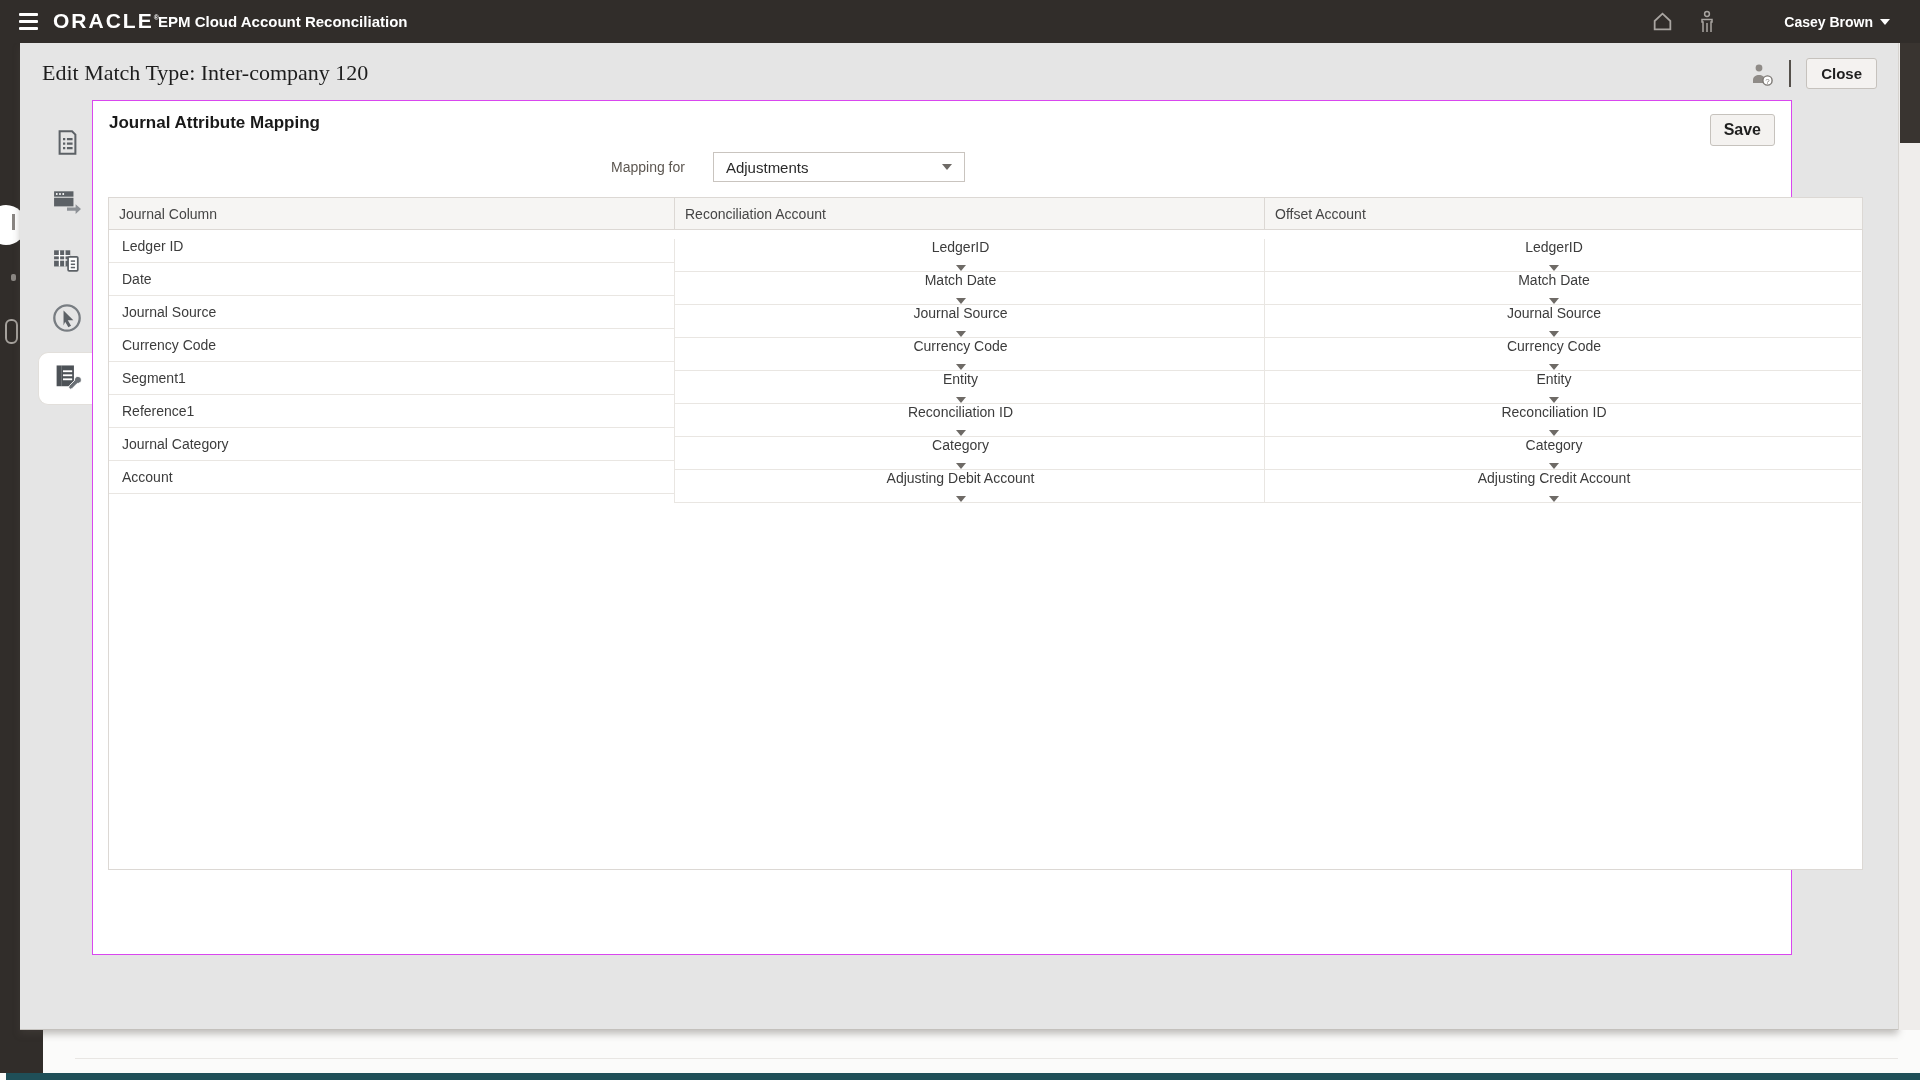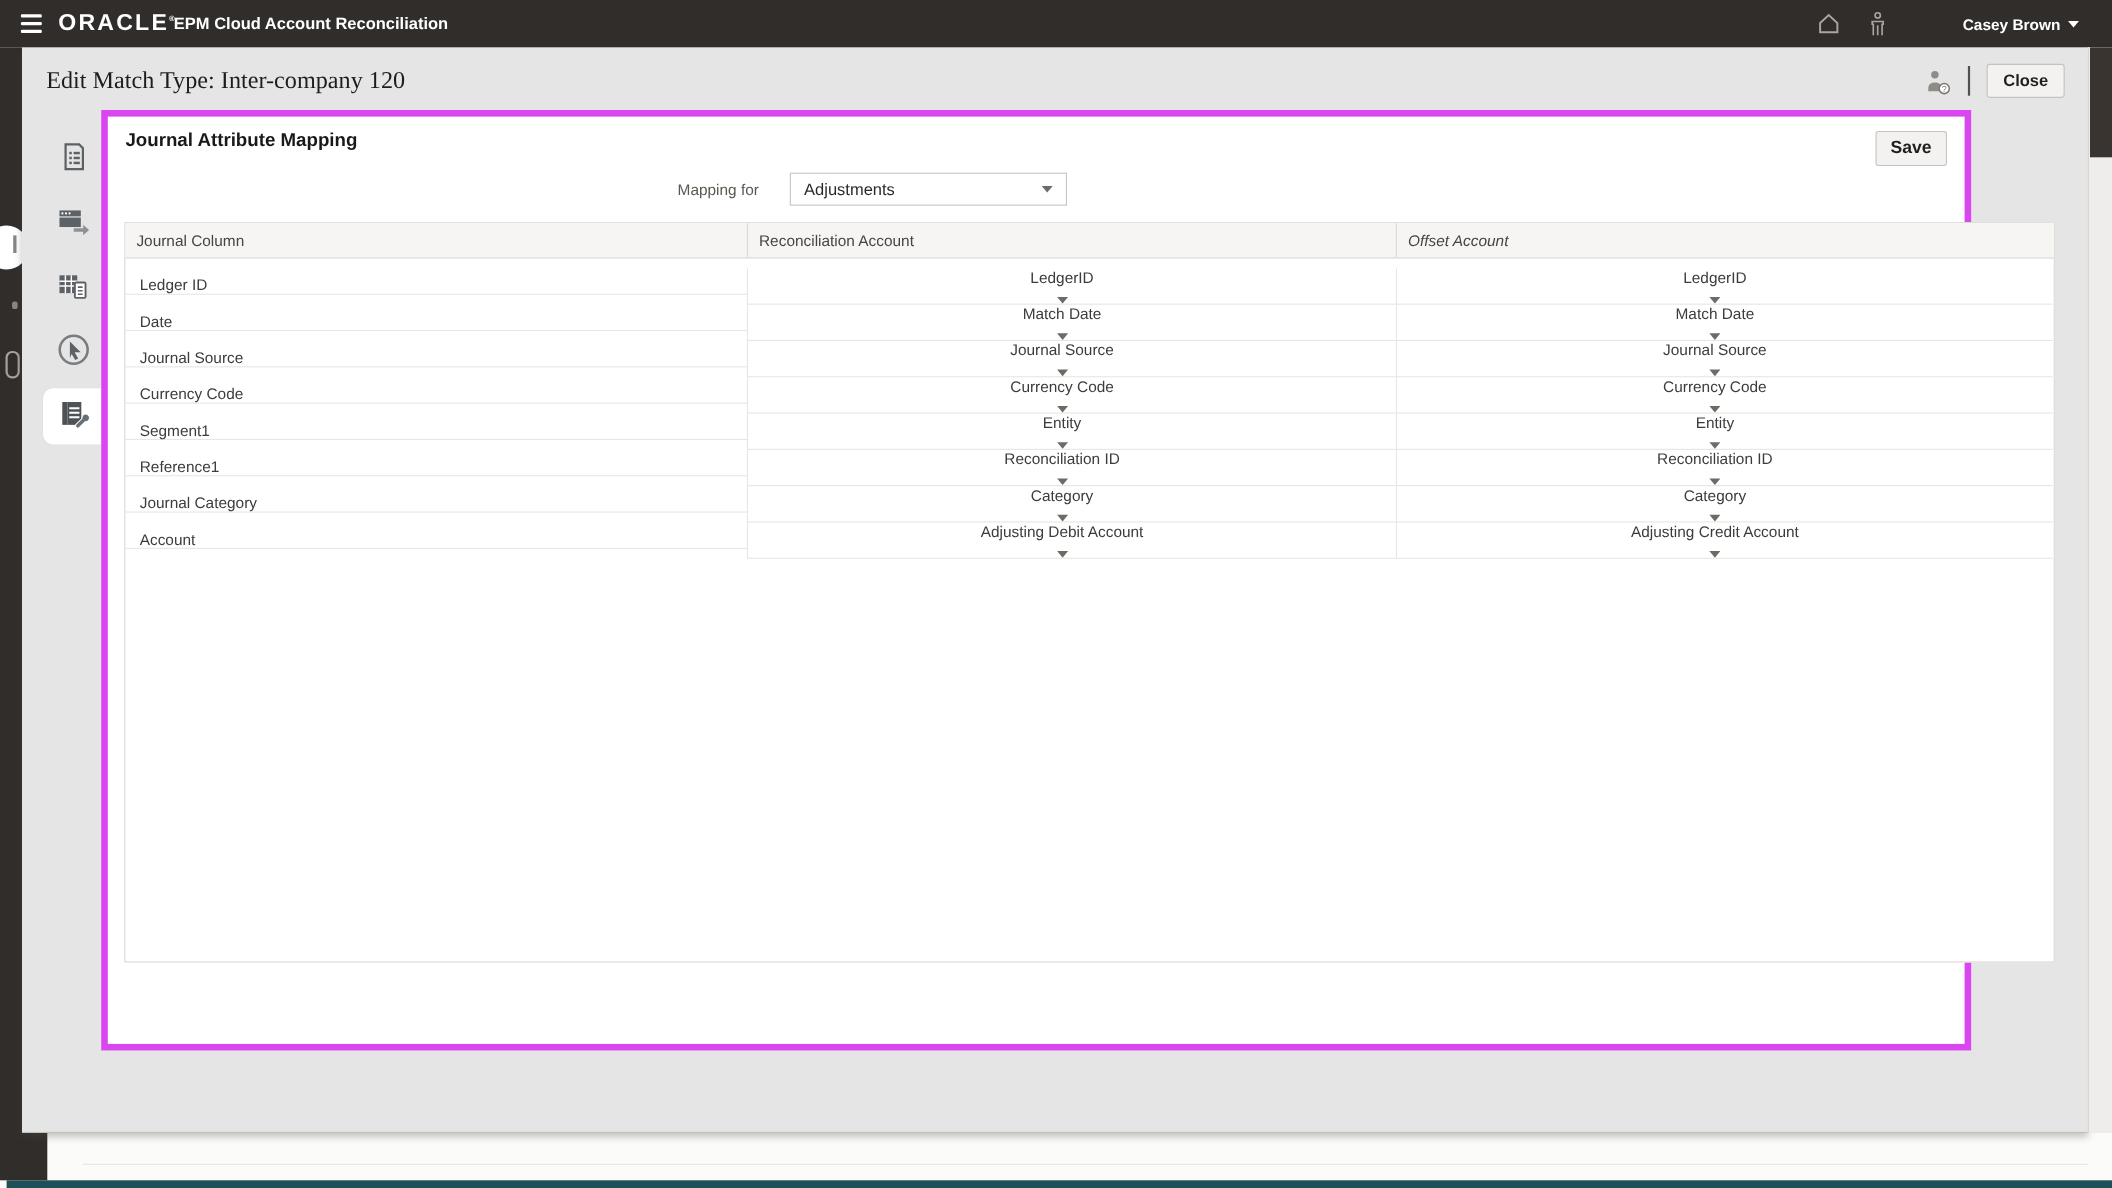--- a/index.html
+++ b/index.html
@@ -56,48 +56,48 @@
   .btn-close{ font-size:15px; font-weight:bold; padding:6px 14px; }
   .btn-save{ font-size:16px; font-weight:bold; padding:6px 13px; }
 
   
   .rail-item{ position:absolute; left:27px; width:40px; height:40px; display:flex; align-items:center;
               justify-content:center; cursor:pointer; z-index:3;}
   .rail-tab-bg{ position:absolute; left:18px; top:309px; width:58px; height:53px; background:#fff;
                 border:1px solid #e2dfdb; border-right:none; border-radius:10px 0 0 10px; z-index:2;}
 
   
-  .panel{ position:absolute; left:72px; top:57px; width:1700px; height:855px; border:6px solid #d946ef;
+  .panel{ position:absolute; left:72px; top:57px; width:1700px; height:855px; border:1px solid #d946ef;
           background:#fff; z-index:2;}
   .panel-heading{ position:absolute; left:16px; top:12px; font-size:17px; font-weight:bold; color:#191919; }
   .save-wrap{ position:absolute; right:16px; top:13px; }
   .mapping-row{ position:absolute; left:518px; top:51px; display:flex; align-items:center; gap:28px; }
   .mapping-label{ font-size:14px; color:#5d5751; }
   .select-box{ position:relative; width:252px; height:30px; border:1px solid #c9c4bf; background:#fff;
                display:flex; align-items:center; padding-left:12px; font-size:15px; color:#2a2a2a; cursor:pointer;}
   .select-box .dd-arrow{ position:absolute; right:12px; }
   .dd-arrow{ width:0; height:0; border-left:5px solid transparent; border-right:5px solid transparent;
              border-top:6px solid #6e6a66; }
 
   
   .mtable{ position:absolute; left:15px; top:96px; width:1755px; height:673px; border:1px solid var(--tbl-border);
            background:#fff; }
   .thead{ display:flex; height:32px; background:var(--head-bg); border-bottom:1px solid var(--tbl-border);text-align:right; }
   .th{ font-size:14px; color:#454545; display:flex; align-items:center; padding-left:10px; }
   .th1{ width:566px; border-right:1px solid var(--tbl-border); }
   .th2{ width:590px; border-right:1px solid var(--tbl-border); }
-  .th3{ width:597px;font-style:italic; }
+  .th3{ width:597px; }
   .tbody{ position:relative; height:639px; }
   .colstack{ position:absolute; top:0; }
   .c1col{ left:0; width:566px; }
   .c2col{ left:566px; width:590px; top:9px; border-left:1px solid var(--row-border); margin-left:-1px;}
   .c3col{ left:1156px; width:597px; top:9px; border-left:1px solid var(--row-border); margin-left:-1px;}
   .cell{ height:33px; border-bottom:1px solid var(--row-border); display:flex; align-items:center;
          font-size:14px; color:#3c3c3c; }
-  .cell.c1{ padding-left:13px;align-items:flex-end; }
+  .cell.c1{ padding-left:13px; }
   .cell.cdd{ padding:0 26px 0 8px; justify-content:space-between; cursor:pointer;flex-direction:column; }
 
   svg{ display:block; }
 </style>
 </head>
 <body>
 
 <div class="topbar">
   <div class="hamburger">
       <i></i>

